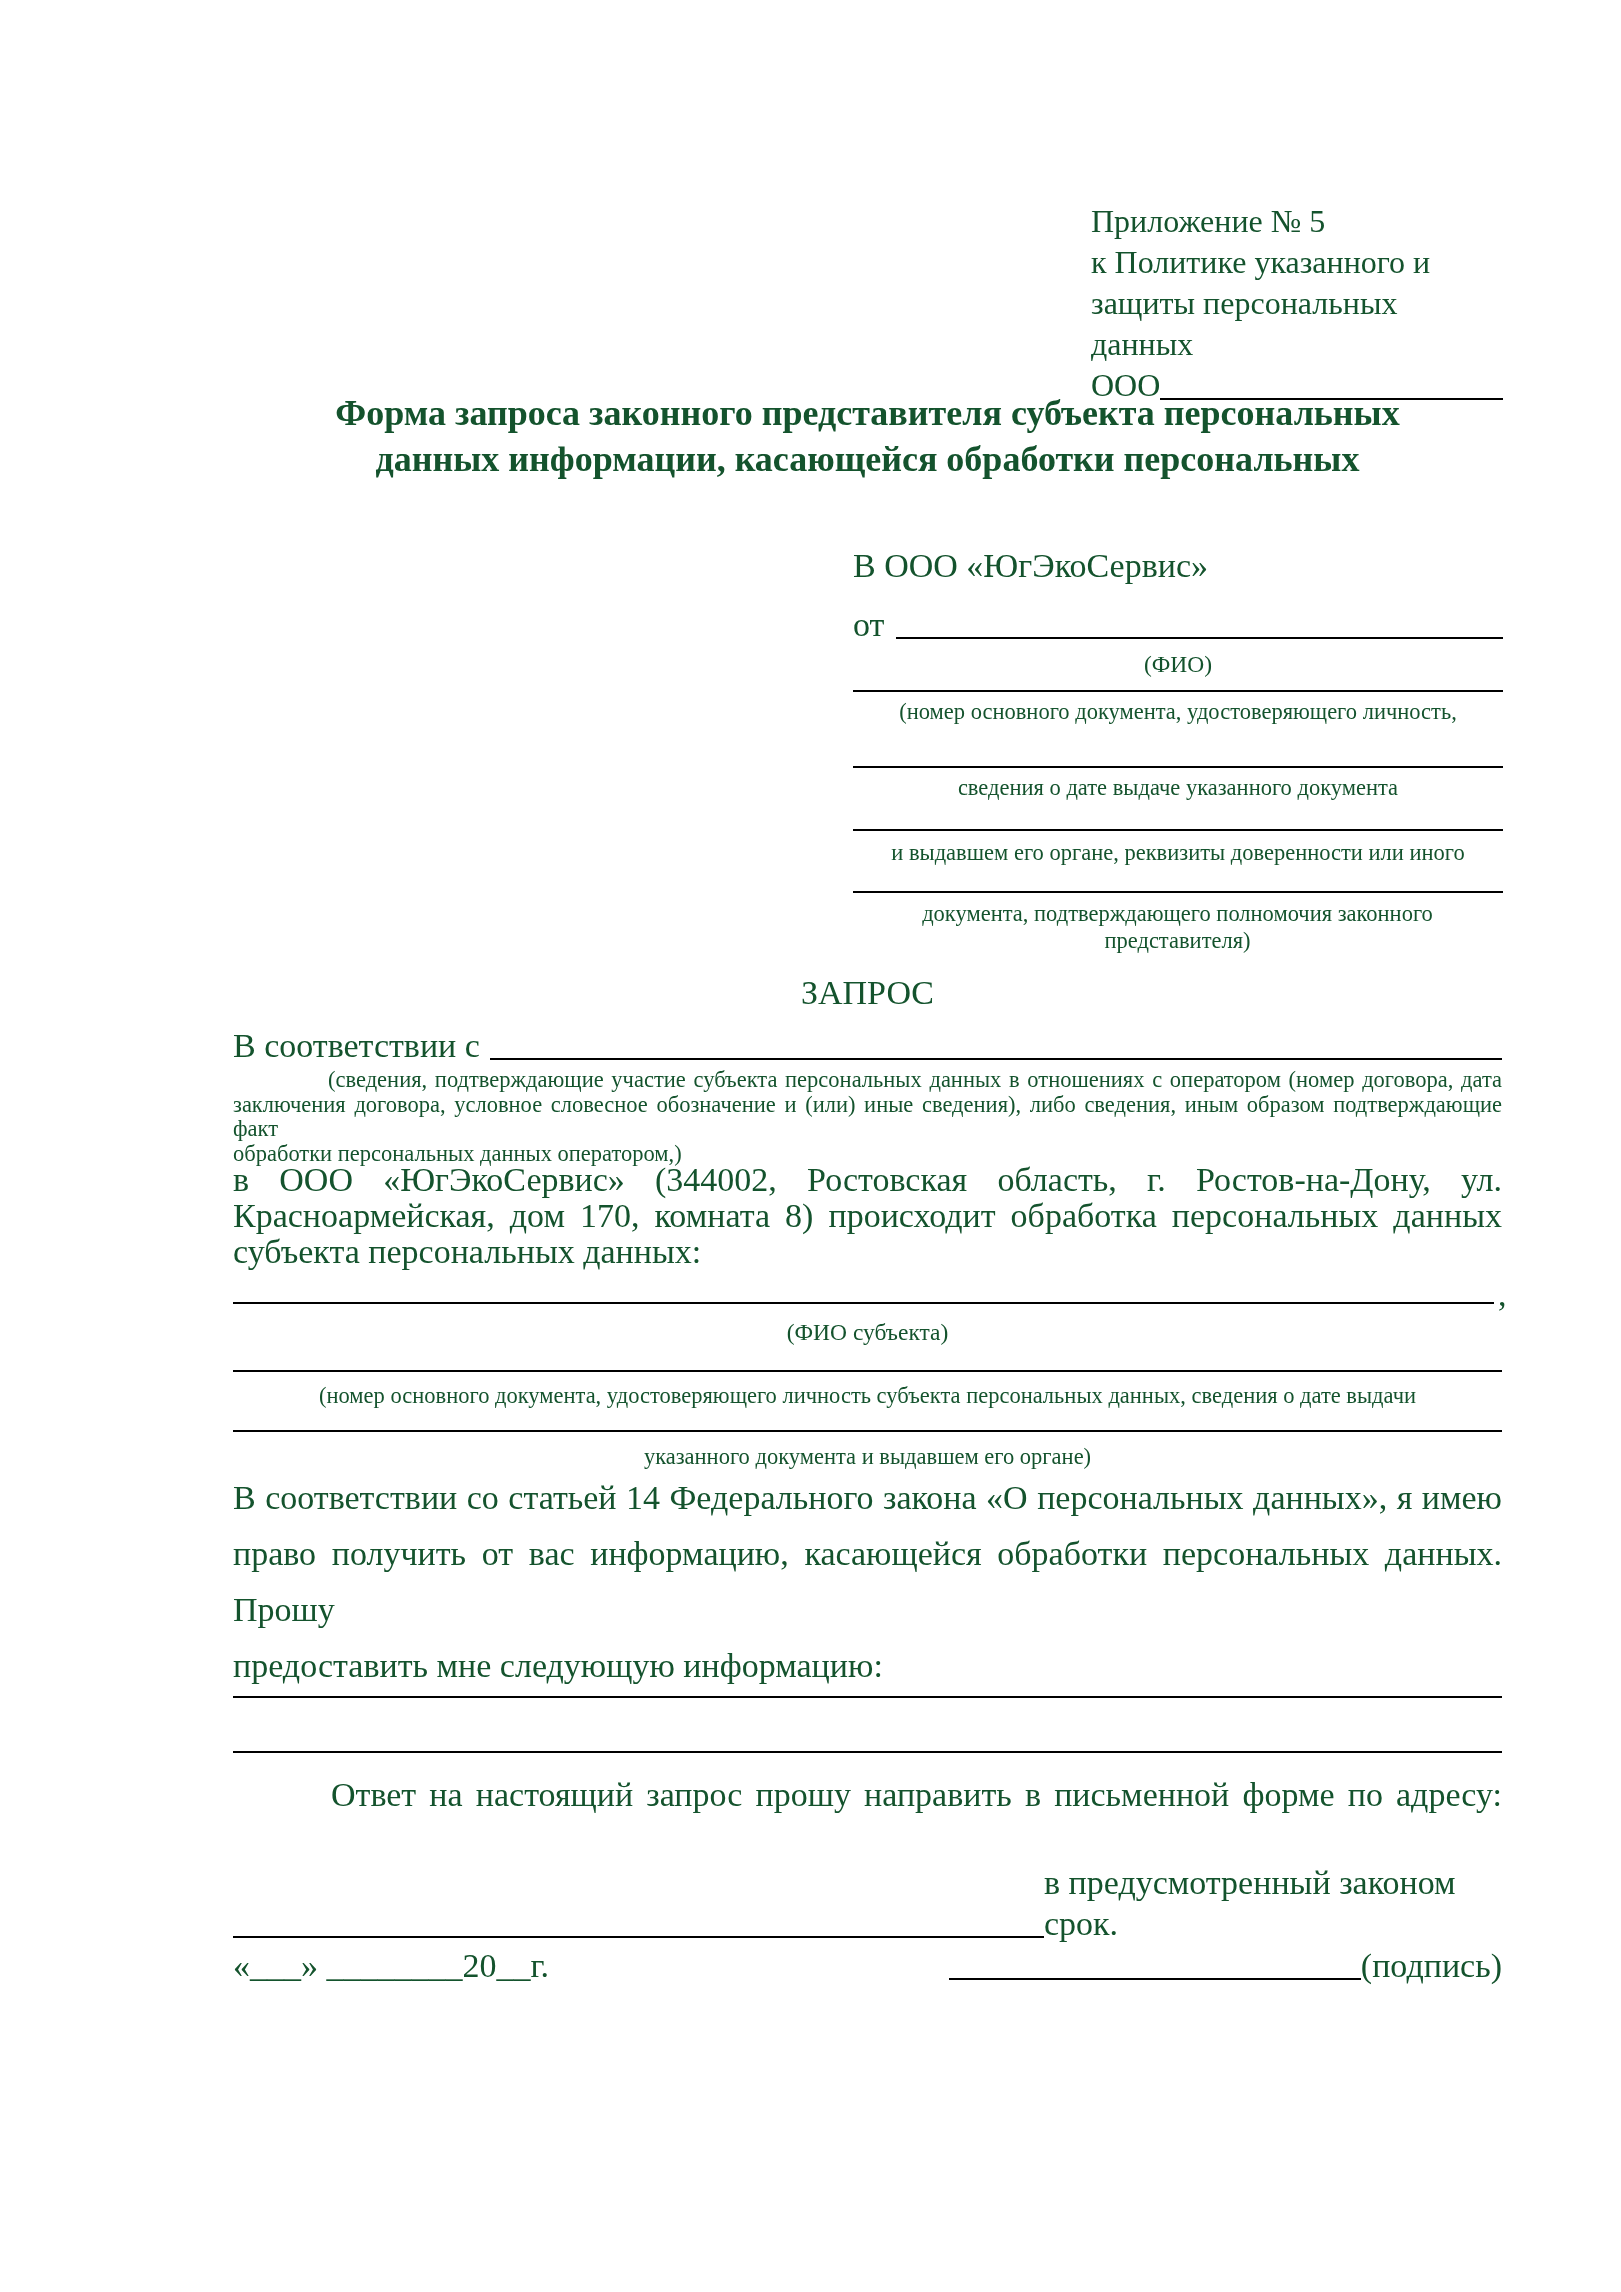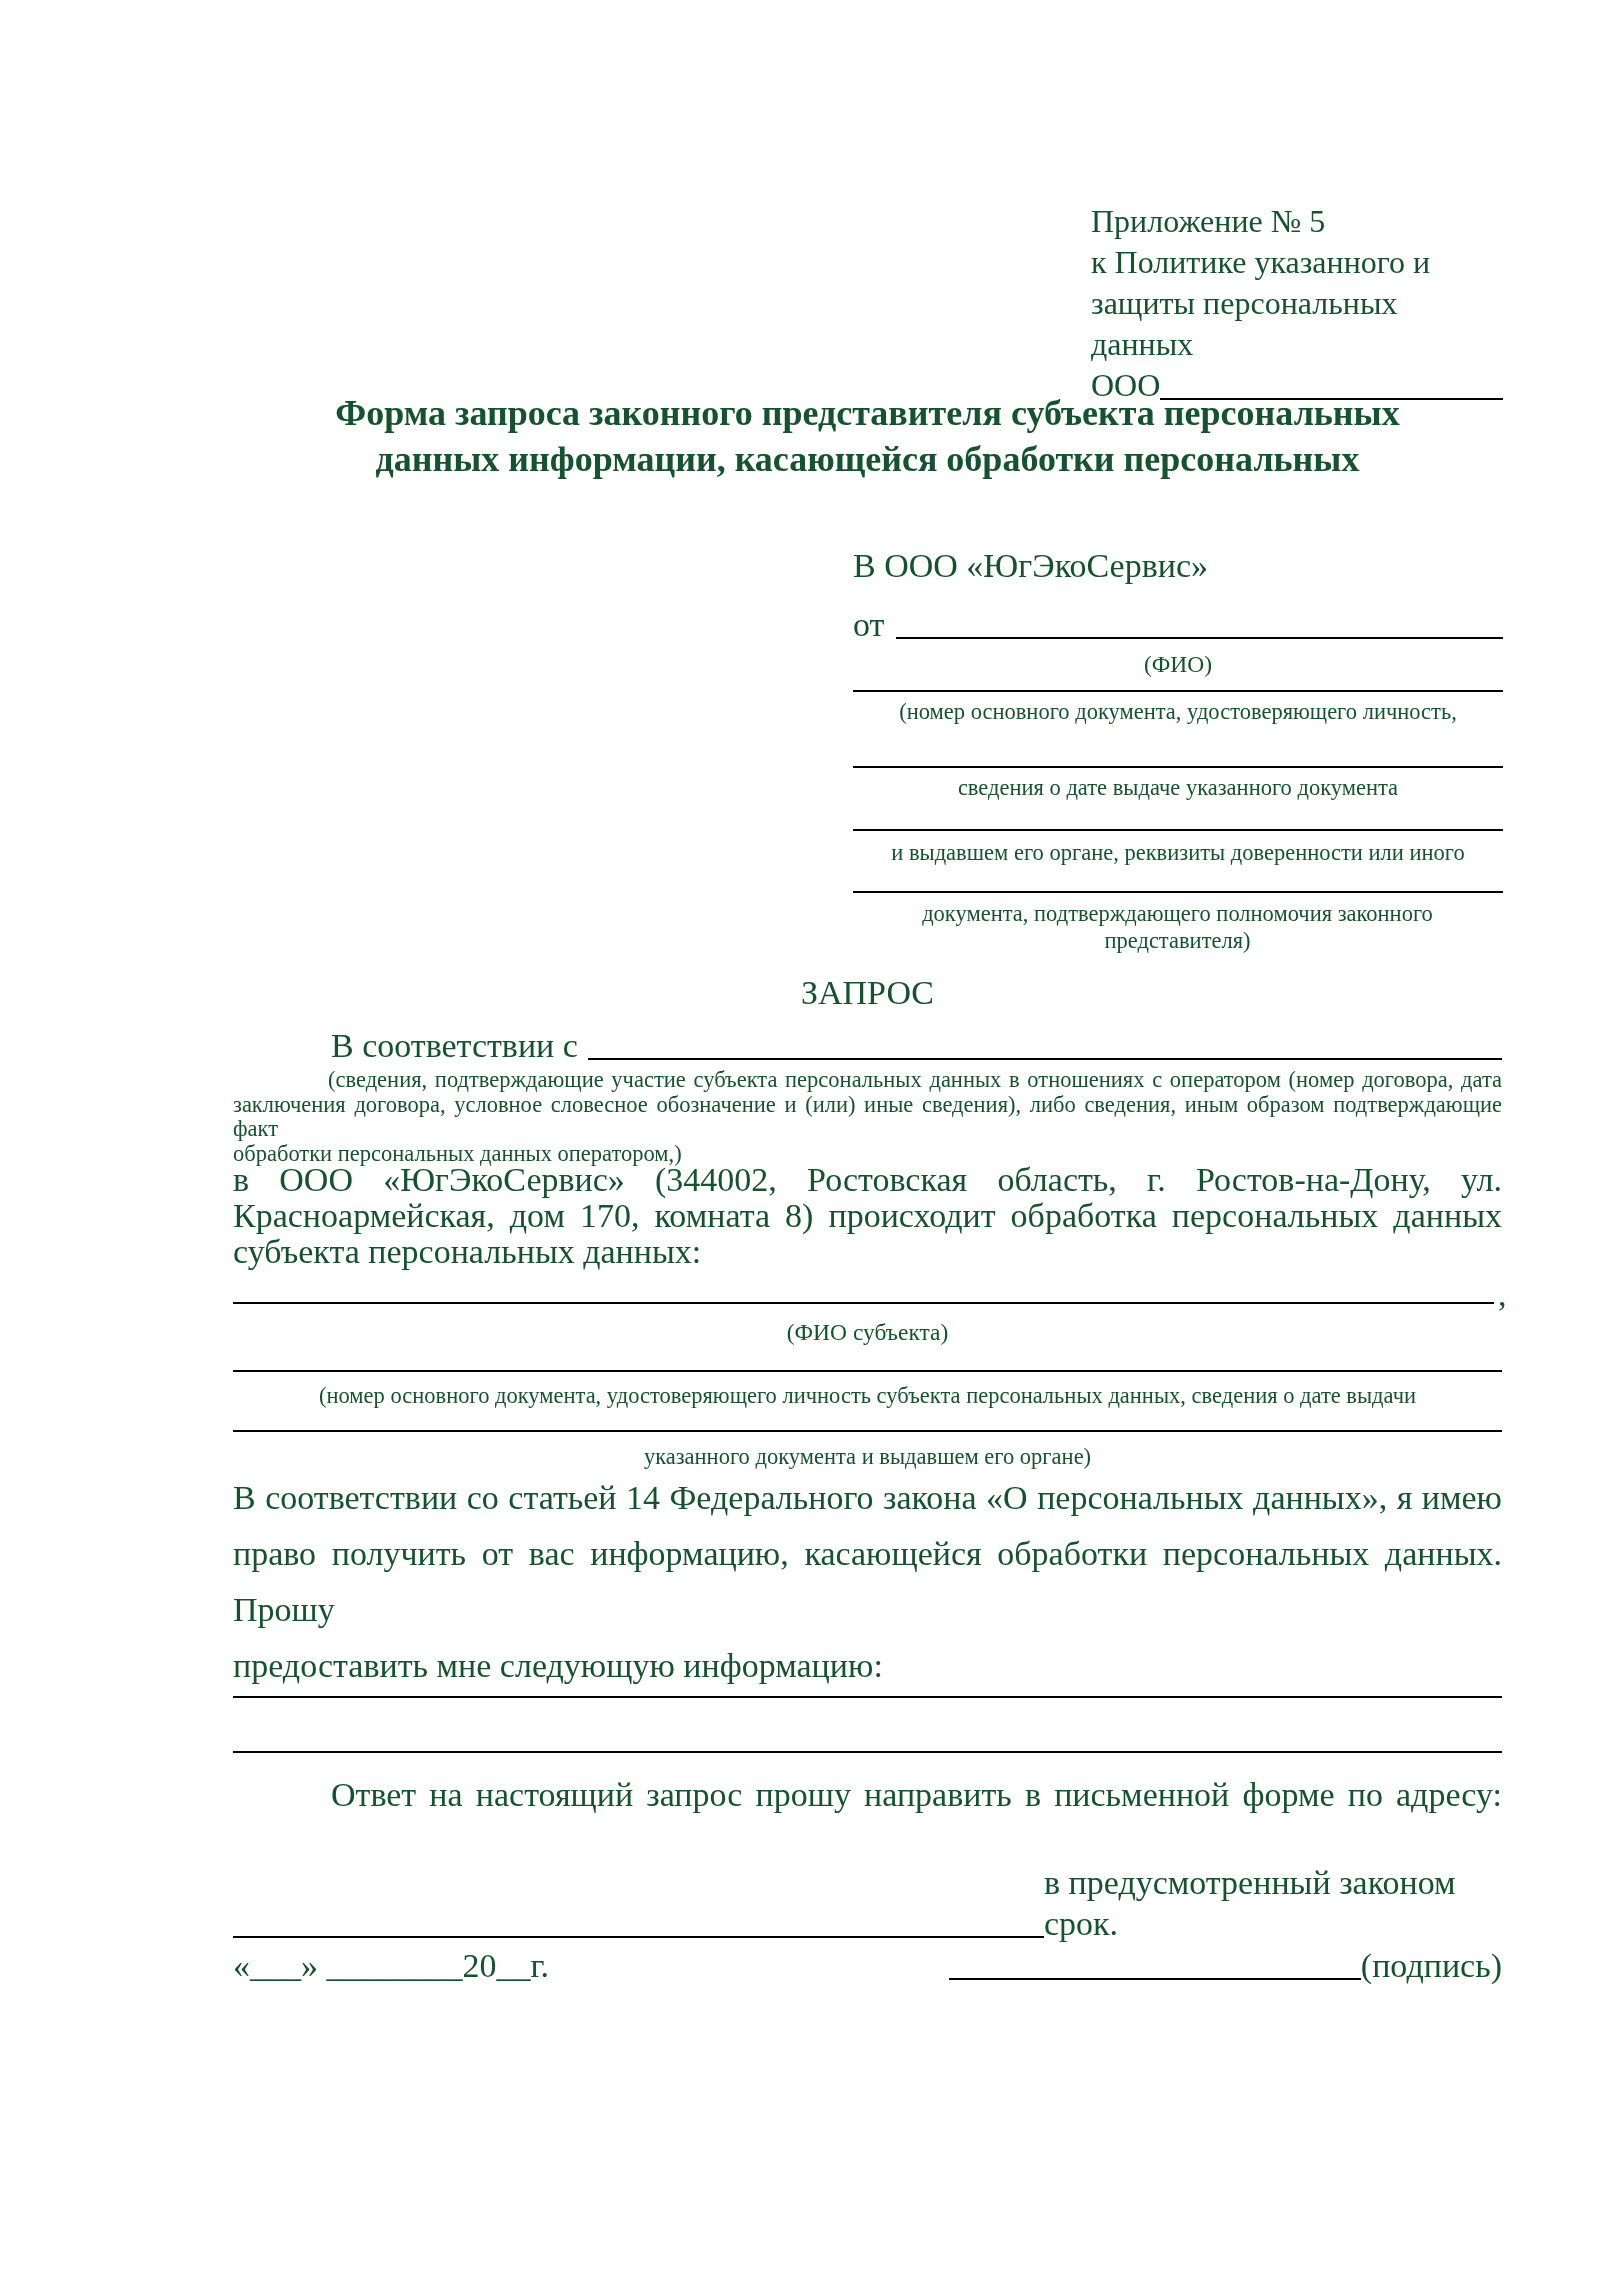--- a/index.html
+++ b/index.html
@@ -77,21 +77,21 @@
 
   <div class="hr" style="left:853px; top:829px; width:650px;"></div>
   <div class="abs cap" style="left:853px; top:839px; width:650px;">и выдавшем его органе, реквизиты доверенности или иного</div>
 
   <div class="hr" style="left:853px; top:891px; width:650px;"></div>
   <div class="abs body-text center" style="left:233px; top:972px; width:1269px;">ЗАПРОС</div>
 
   <div class="abs cap" style="left:848px; top:900px; width:659px;">документа, подтверждающего полномочия законного представителя)</div>
 
   <div class="abs body-text flexline" style="left:233px; top:1025px; width:1269px;">
-    <span style="margin-left:98px; margin-right:9.8px;">В соответствии с</span>
+    <span style="margin-right:9.8px;">В соответствии с</span>
     <span class="fill"></span>
   </div>
 
   <div class="abs small-text" style="left:233px; top:1068px; width:1269px;">
     <div class="just" style="padding-left:95px;">(сведения, подтверждающие участие субъекта персональных данных в отношениях с оператором (номер договора, дата</div>
     <div class="just">заключения договора, условное словесное обозначение и (или) иные сведения), либо сведения, иным образом подтверждающие факт</div>
     <div>обработки персональных данных оператором,)</div>
   </div>
 
   <div class="abs body-text proc-para" style="left:233px; top:1162px; width:1269px;">

